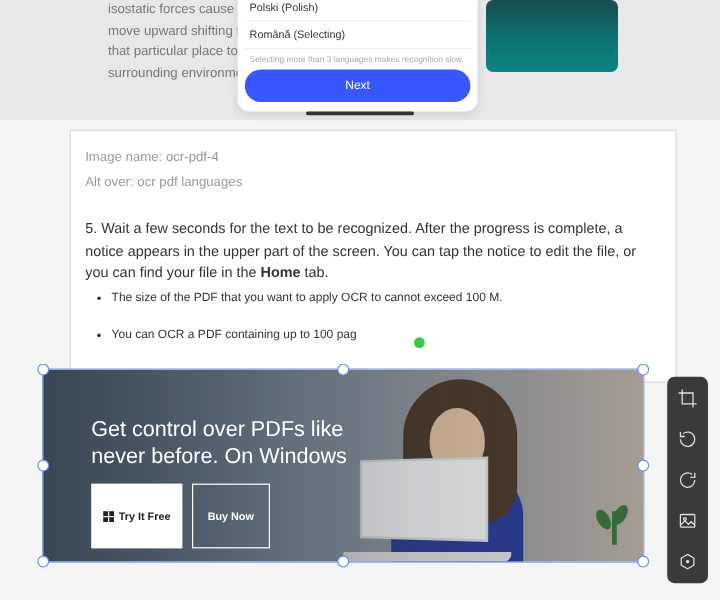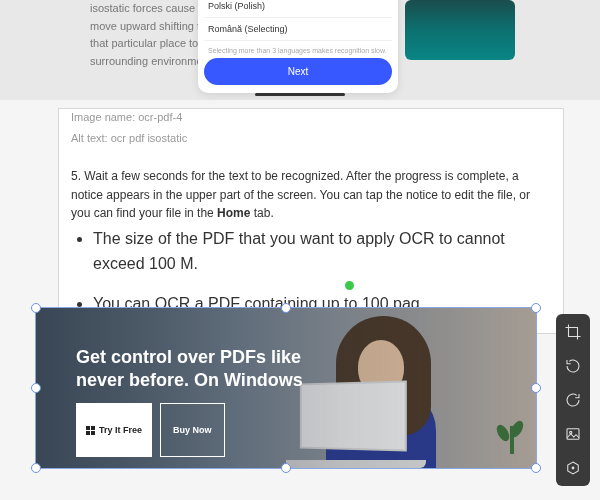--- a/index.html
+++ b/index.html
@@ -9,35 +9,35 @@
   .top-area { background: #e8e8e8; padding: 0 0 12px 0; position: relative; height: 100px; }
   .bg-text { position: absolute; left: 90px; top: 0; width: 129px; font-size: 11px; color: #777; line-height: 1.6; }
   .phone-modal { position: absolute; left: 198px; top: -5px; width: 200px; background: #fff; border-radius: 0 0 10px 10px; box-shadow: 0 2px 8px rgba(0,0,0,0.1); padding: 0 6px 8px 6px; }
   .lang-item { font-size: 9px; color: #333; padding: 6px 4px; border-bottom: 1px solid #f0f0f0; }
   .lang-note { font-size: 7px; color: #aaa; padding: 6px 4px 4px; }
   .next-btn { background: #3858ff; color: #fff; border: none; border-radius: 16px; width: 100%; padding: 8px 0; font-size: 10px; font-weight: 500; }
   .scenic { position: absolute; right: 85px; top: 0; width: 110px; height: 60px; background: linear-gradient(180deg,#1a4d4d 0%,#0d7070 50%,#0a8585 100%); border-radius: 6px; }
   .home-indicator { position: absolute; bottom: 4px; left: 50%; transform: translateX(-50%); width: 90px; height: 3px; background: #333; border-radius: 2px; }
 
   
-  .doc-body { background: #fff; border: 1px solid #d8d8d8; margin: 8px 36px 0 58px; padding: 0 12px; font-size: 12px; color: #333; line-height: 1.55; position: relative; }
+  .doc-body { background: #fff; border: 1px solid #d8d8d8; margin: 8px 36px 0 58px; padding: 14px 12px; font-size: 12px; color: #333; line-height: 1.55; position: relative; }
   .meta-line { color: #999; font-size: 11px; margin-bottom: 4px; }
   .step5 { margin-top: 20px; }
   .strong { font-weight: 700; }
   .note-h { font-weight: 700; font-size: 13px; margin-top: 28px; margin-bottom: 8px; }
   .bullet-list { list-style: disc; padding-left: 22px; margin-top: 4px; }
-  .bullet-list li { margin-bottom: 16px; font-size: 16px; }
+  .bullet-list li { margin-bottom: 16px; font-size: 10px; }
   .green-dot { position: absolute; width: 9px; height: 9px; background: #3cc84b; border-radius: 50%; left: 286px; top: 172px; }
 
   
   .promo-wrap { position: absolute; left: 36px; top: 308px; width: 500px; height: 160px; }
   .promo { width: 100%; height: 100%; background: linear-gradient(90deg,#5b6c7a 0%,#7a8896 40%,#a69d94 100%); position: relative; overflow: hidden; }
   .promo-overlay { position: absolute; inset: 0; background: linear-gradient(90deg,rgba(30,40,55,0.55) 0%,rgba(30,40,55,0.15) 60%,rgba(30,40,55,0) 100%); }
   .promo-text { position: absolute; left: 40px; top: 38px; color: #fff; max-width: 260px; }
-  .promo-h { font-size: 18px; font-weight: 700; line-height: 1.25; }
+  .promo-h { font-size: 18px; font-weight: 400; line-height: 1.25; }
   .promo-sub { font-size: 8.5px; margin-top: 8px; opacity: 0.92; line-height: 1.4; }
   .promo-btns { margin-top: 12px; display: flex; gap: 8px; }
   .btn-try { background: #fff; color: #222; border: none; font-size: 9px; font-weight: 600; padding: 0 10px; display: flex; align-items: center; gap: 4px; }
   .win-ico { width: 9px; height: 9px; display: inline-block; background:
     linear-gradient(#222,#222) 0 0/4px 4px no-repeat,
     linear-gradient(#222,#222) 5px 0/4px 4px no-repeat,
     linear-gradient(#222,#222) 0 5px/4px 4px no-repeat,
     linear-gradient(#222,#222) 5px 5px/4px 4px no-repeat; }
   .btn-buy { background: transparent; color: #fff; border: 1px solid #fff; font-size: 9px; font-weight: 600; padding: 21px 12px; }
   
@@ -75,21 +75,21 @@
     <div class="lang-item">Polski (Polish)</div>
     <div class="lang-item">Română (Selecting)</div>
     <div class="lang-note">Selecting more than 3 languages makes recognition slow.</div>
     <button class="next-btn">Next</button>
   </div>
   <div class="home-indicator"></div>
 </div>
 
 <div class="doc-body">
   <div class="meta-line">Image name: ocr-pdf-4</div>
-  <div class="meta-line">Alt text: ocr pdf isostatic</div>
+  <div class="meta-line">Alt over: ocr pdf languages</div>
   <p class="step5">
     <span>5. Wait a few seconds for the text to be recognized. After the progress is complete, a notice appears in the upper part of the screen. You can tap the notice to edit the file, or you can find your file in the </span><span class="strong">Home</span><span> tab.</span>
   </p>
   <ul class="bullet-list">
     <li>The size of the PDF that you want to apply OCR to cannot exceed 100 M.</li>
     <li>You can OCR a PDF containing up to 100 pag</li>
   </ul>
   <div class="green-dot"></div>
 </div>
 

